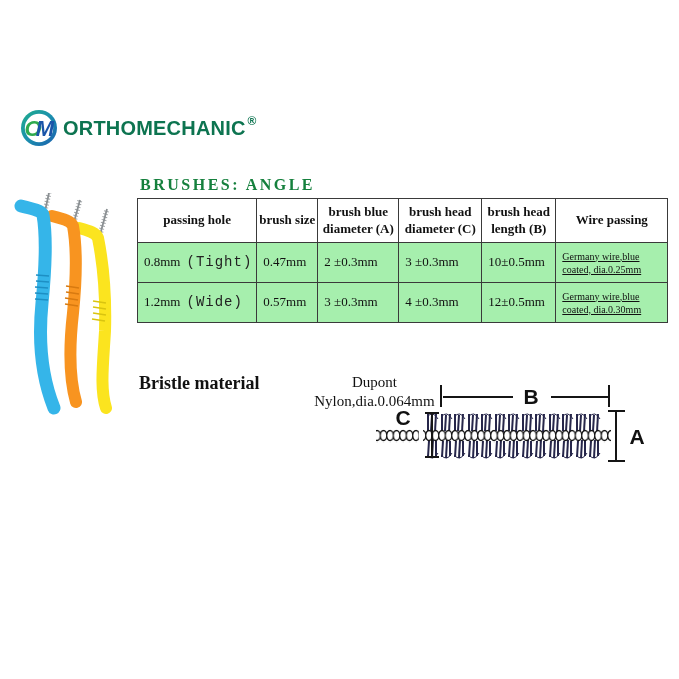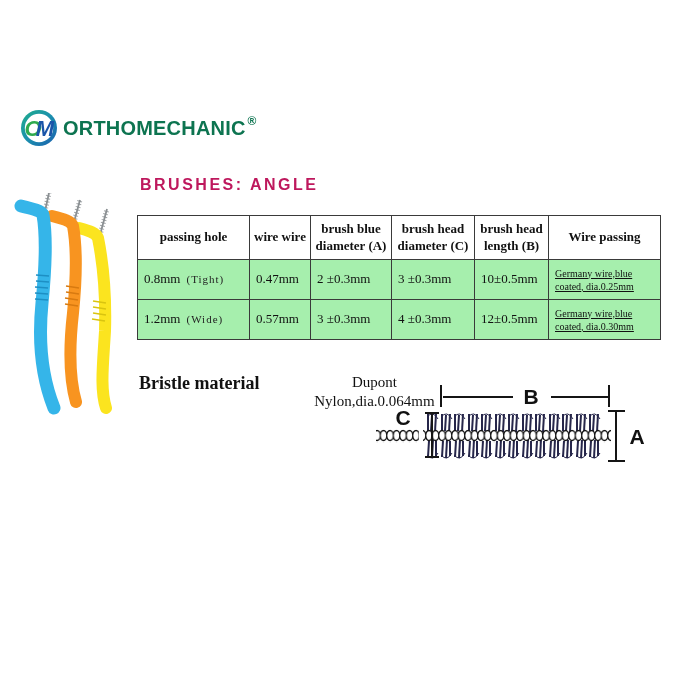--- a/index.html
+++ b/index.html
@@ -13,44 +13,44 @@
   .brand-name{
     font-family:"Liberation Sans", sans-serif;font-weight:bold;
     font-size:20px;color:#0d7450;letter-spacing:0.2px;margin-left:5px;
     transform:scaleY(1.05);
   }
   .reg{font-family:"Liberation Sans", sans-serif;font-weight:bold;color:#0d7450;
     font-size:12px;vertical-align:super;position:relative;top:-7px;margin-left:2px;}
   
   .title{
     position:absolute;left:140px;top:176px;margin:0;
-    font-family:Liberation Sans, sans-serif;font-weight:bold;
-    font-size:16px;letter-spacing:2.5px;color:#be185d;
+    font-family:Liberation Serif, serif;font-weight:bold;
+    font-size:16px;letter-spacing:2.5px;color:#15803d;
   }
   
   .brushes{position:absolute;left:4px;top:193px;}
   
   table.spec{
-    position:absolute;left:137px;top:215px;border-collapse:collapse;
+    position:absolute;left:137px;top:198px;border-collapse:collapse;
     table-layout:fixed;font-size:13px;
   }
   table.spec th,table.spec td{
     border:1px solid #3a3a3a;overflow:hidden;
   }
   table.spec th{
     background:#ffffff;font-weight:bold;text-align:center;vertical-align:middle;
     height:41px;padding:1px 2px;line-height:1.25;
   }
   table.spec td{
     background:#a6efad;height:37px;vertical-align:middle;
     padding:1px 4px 1px 6px;line-height:1.3;
   }
   td.wiremat{font-size:10px;line-height:1.3;padding-left:5px;text-decoration:underline;}
   .fit{
-    font-family:Liberation Serif, serif;font-size:11px;
+    font-family:Liberation Mono, monospace;font-size:14px;
     letter-spacing:1px;margin-left:6px;color:#222;
   }
   
   .bristle-row{position:absolute;left:139px;top:373px;display:flex;align-items:flex-start;}
   .bristle-label{font-weight:bold;font-size:18px;}
   .bristle-value{width:160px;margin-left:35px;text-align:center;font-size:15px;line-height:1.28;}
   
   .diagram{position:absolute;left:361px;top:377px;}
   .dim{stroke:#151515;stroke-width:2;}
   .dim-label{font-family:"Liberation Sans", sans-serif;font-weight:bold;font-size:21px;fill:#111;}
@@ -125,21 +125,21 @@
       <col style="width:112px">
         <col style="width:61px">
         <col style="width:81px">
       <col style="width:83px">
         <col style="width:74px">
         <col style="width:112px">
     </colgroup>
     <thead>
       <tr>
         <th>passing hole</th>
-        <th>wire wire</th>
+        <th>brush size</th>
         <th>brush blue diameter (A)</th>
         <th>brush head diameter (C)</th>
         <th>brush head length (B)</th>
         <th>Wire passing</th>
       </tr>
     </thead>
     <tbody>
       <tr>
         <td><span>0.8mm</span><span class="fit">(Tight)</span></td>
         <td>0.47mm</td>

